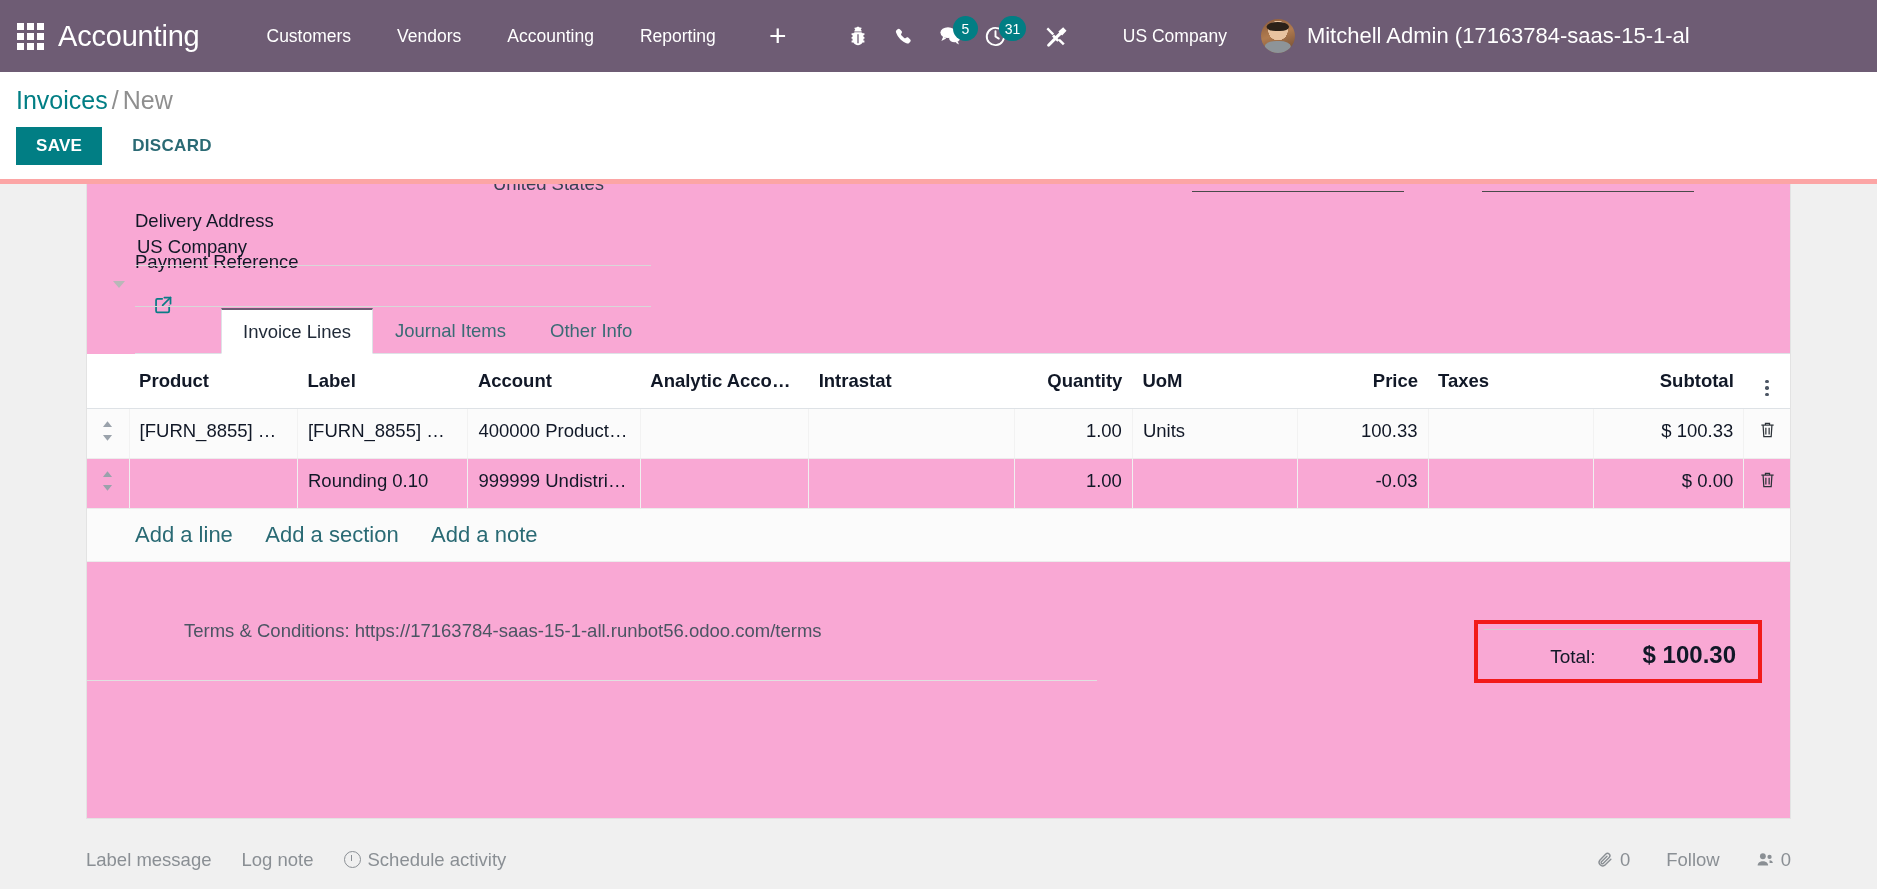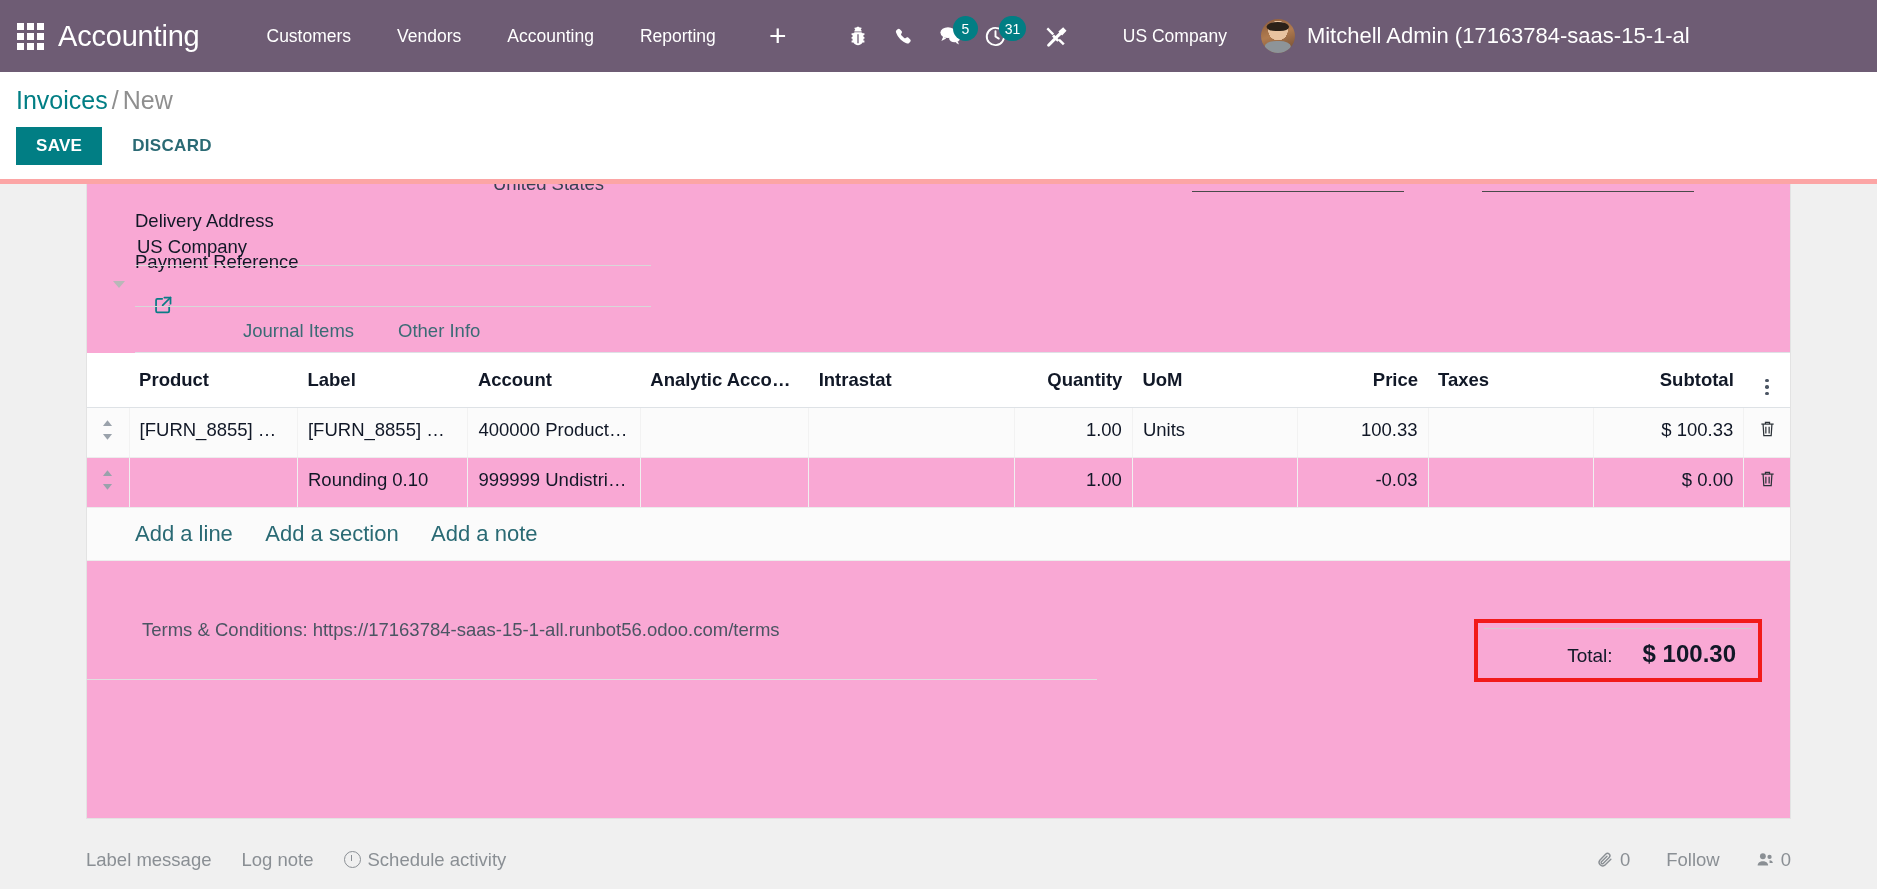--- a/index.html
+++ b/index.html
@@ -335,38 +335,38 @@
   
   .sheet-footer {
     display: flex;
     justify-content: space-between;
     align-items: flex-start;
     padding: 58px 0 0 0;
   }
   .terms {
     font-size: 18.5px;
     color: #4b5563;
-    padding-left: 55px;
+    padding-left: 97px;
     width: 1010px;
     border-bottom: 1px solid #e0e0e0;
     padding-bottom: 38px;
   }
   .total-highlight {
     margin-right: 28px;
     border: 4px solid #f21a1a;
     padding: 5px 6px 10px 6px;
     width: 288px;
   }
   .total-inner {
     border-top: 1px solid #cfcfcf;
     padding-top: 11px;
     display: flex;
     align-items: baseline;
     justify-content: flex-end;
-    gap: 30px;
+    gap: 47px;
     padding-right: 16px;
   }
   .total-label { font-size: 19px; color: #111827; }
   .total-value { font-size: 24px; font-weight: 700; color: #111827; white-space: nowrap; }
 
   
   .chatter {
     position: absolute;
     left: 0; right: 0; bottom: 0;
     height: 81px;
@@ -521,20 +521,21 @@
       </div>
 
       <div class="field-row">
         <div class="field-label">Payment Reference</div>
         <div class="field-value empty" placeholder=""></div>
       </div>
     </div>
 
     <div class="notebook">
       <div class="tabs">
+        <div class="tab active">Invoice Lines</div>
         <div class="tab">Journal Items</div>
         <div class="tab">Other Info</div>
       </div>
     </div>
 
     <div class="lines-wrap">
       <table class="lines">
         <colgroup>
           <col class="col-handle">
             <col class="col-product">

